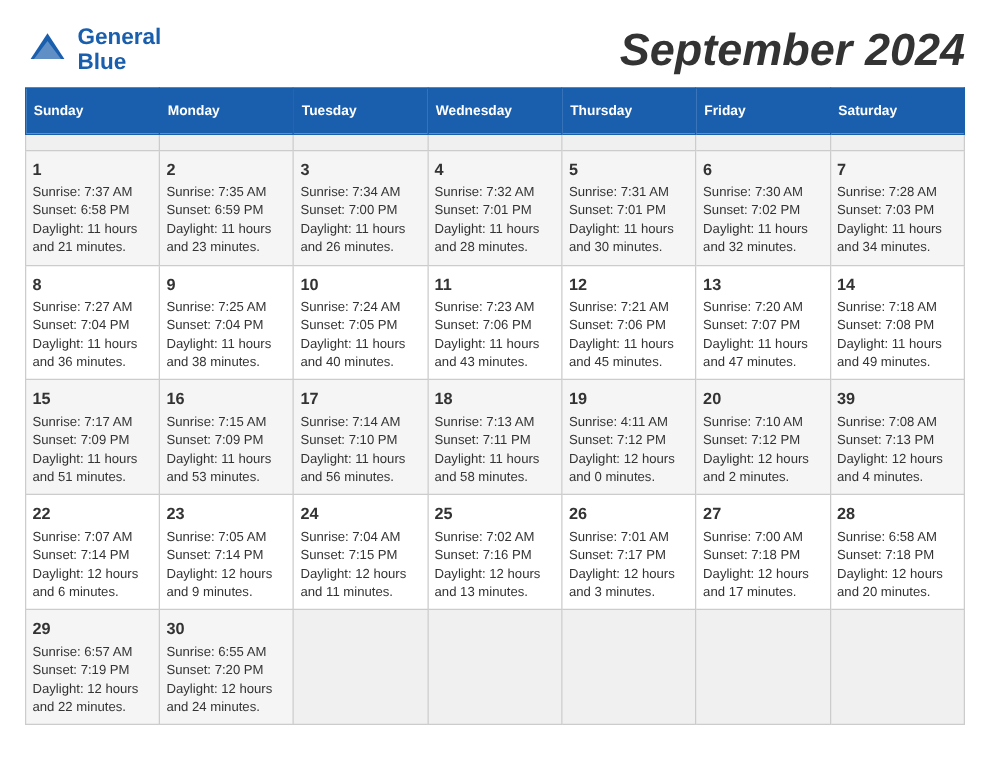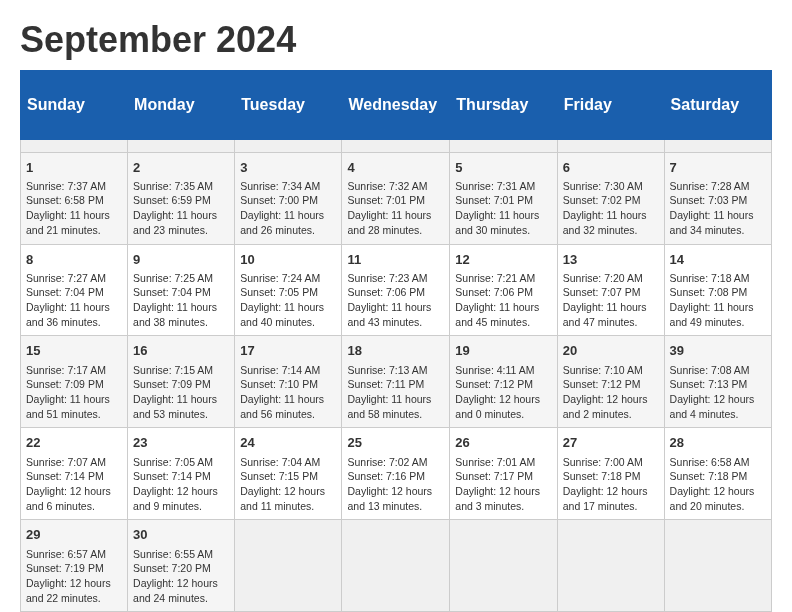--- a/index.html
+++ b/index.html
@@ -29,41 +29,42 @@
     }
     .logo-text span {
       color: #1a5fad;
     }
     .logo-icon {
       width: 36px;
       height: 36px;
     }
     .title-block {
       text-align: right;
+      font-style: italic;
     }
     .month-title {
       font-size: 36px;
       font-weight: bold;
       color: #333;
       line-height: 1.1;
     }
     .subtitle {
       font-size: 15px;
       color: #555;
     }
     table {
       width: 100%;
       border-collapse: collapse;
       font-size: 11px;
     }
     thead tr th {
       background-color: #1a5fad;
       color: #fff;
-      padding: 25px 6px;
-      font-size: 16px;
+      padding: 12px 6px;
+      font-size: 11px;
       font-weight: bold;
       text-align: left;
       border: 1px solid #1a5fad;
     }
     tbody tr td {
       vertical-align: top;
       padding: 6px 5px;
       border: 1px solid #ccc;
       background: #fff;
       width: 108px;
@@ -82,20 +83,30 @@
       margin-bottom: 2px;
     }
     .empty-cell {
       background: #f0f0f0 !important;
     }
   </style>
 </head>
 <body>
 
 <div class="header">
+  <div class="logo">
+    <svg class="logo-icon" viewBox="0 0 40 40">
+      <polygon points="20,5 35,28 5,28" fill="#1a5fad"></polygon>
+      <polygon points="20,12 32,28 8,28" fill="#fff" opacity="0.3"></polygon>
+    </svg>
+    <div class="logo-text">
+      <span>General</span><br>
+      <span style="color:#1a5fad;">Blue</span>
+    </div>
+  </div>
   <div class="title-block">
     <div class="month-title">September 2024</div>
   </div>
 </div>
 
 <table>
   <thead>
     <tr>
     <th>Sunday</th>
         <th>Monday</th>

